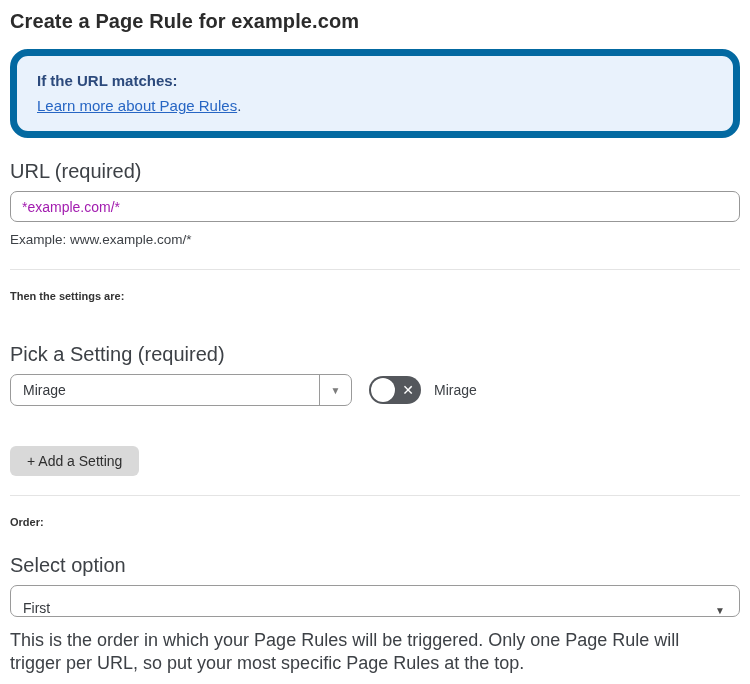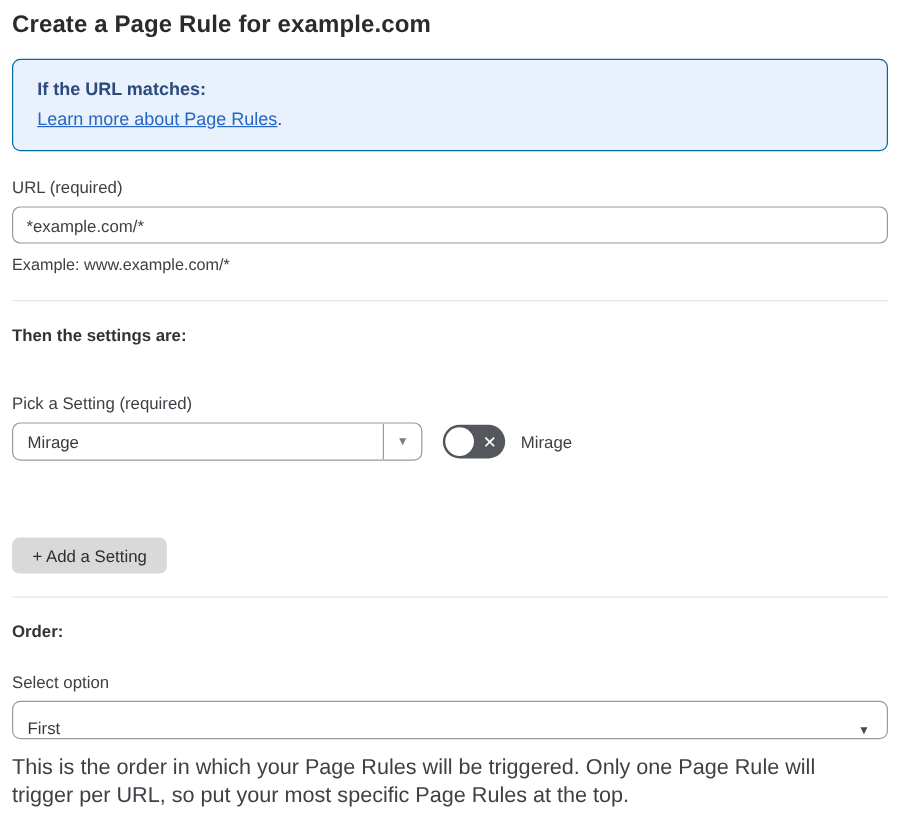--- a/index.html
+++ b/index.html
@@ -13,65 +13,65 @@
   }
   h1.page-title {
     font-size: 20px;
     font-weight: bold;
     color: #2b2b2b;
     margin: 2px 0 16px 0;
     letter-spacing: 0.1px;
   }
   .info-box {
     background: #e9f2fc;
-    border: 1px solid #0369a1;
-    border-radius: 7px;
+    border: 7px solid #0369a1;
+    border-radius: 18px;
     padding: 12px 20px 13px 20px;
     color: #2c4a7c;
     font-size: 15px;
     line-height: 25px;
   }
   .info-box .info-heading { font-weight: bold; }
   .info-box a.info-link {
     color: #2766c4;
     text-decoration: underline;
     cursor: pointer;
     text-align: right;
   }
   .field-label {
     display: block;
-    font-size: 14px;
+    font-size: 20px;
     color: #3d4146;
     margin: 22px 0 8px 0;
   }
   .text-input {
     width: 100%;
     height: 31px;
     border: 1px solid #979797;
     border-radius: 7px;
     font-family: "Liberation Sans", sans-serif;
     font-size: 14px;
-    color: #404040;
+    color: #a21caf;
     padding: 0 11px;
     background: #fff;
     outline: none;
   }
   .helper-text {
     font-size: 13.5px;
     color: #3d4146;
     margin-top: 7px;
     line-height: 21px;
   }
   .divider {
     border: none;
     border-top: 1px solid #e4e4e4;
     margin: 19px 0 0 0;
   }
   .section-heading {
-    font-size: 14px;
+    font-size: 11px;
     font-weight: bold;
     color: #333333;
     margin-top: 20px;
   }
   .setting-row { display: flex; align-items: center; }
   .combobox {
     width: 342px;
     height: 32px;
     border: 1px solid #9a9a9a;
     border-radius: 7px;
@@ -133,21 +133,21 @@
     display: inline-block;
     border: none;
     border-radius: 6px;
     height: 30px;
     font-family: "Liberation Sans", sans-serif;
     font-size: 14px;
     cursor: pointer;
     padding: 0 17px;
   }
   .btn-gray { background: #d9d9d9; color: #2e2e2e; }
-  .add-setting-btn { margin-top: 64px; }
+  .add-setting-btn { margin-top: 40px; }
   .selectbox {
     width: 100%;
     height: 32px;
     border: 1px solid #9a9a9a;
     border-radius: 7px;
     display: flex;
     align-items: flex-end;
     justify-content: space-between;
     background: #fff;
     cursor: pointer;

